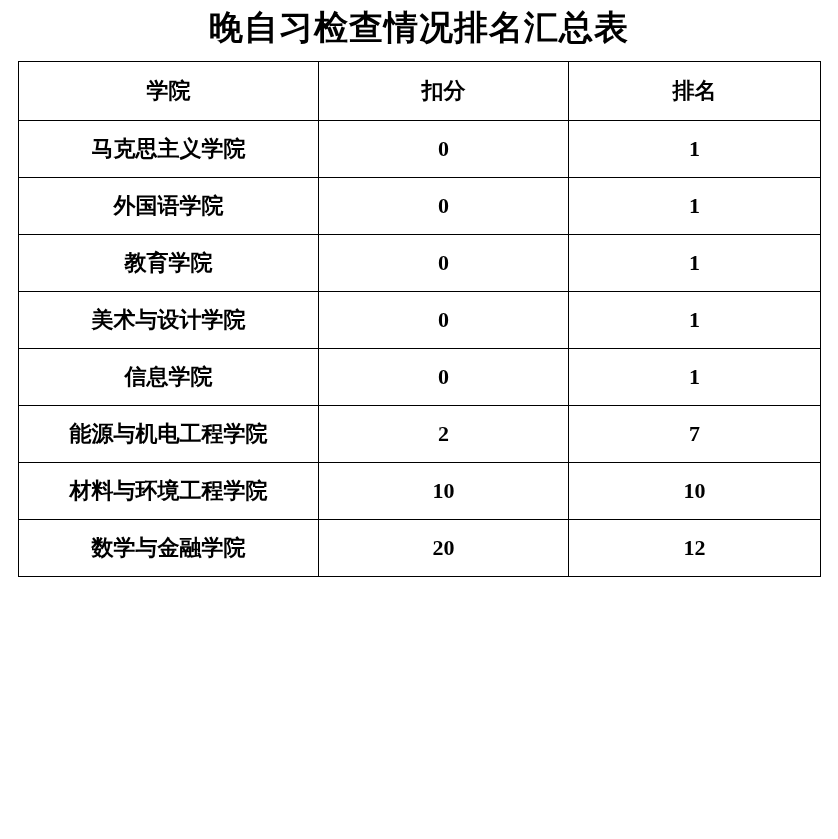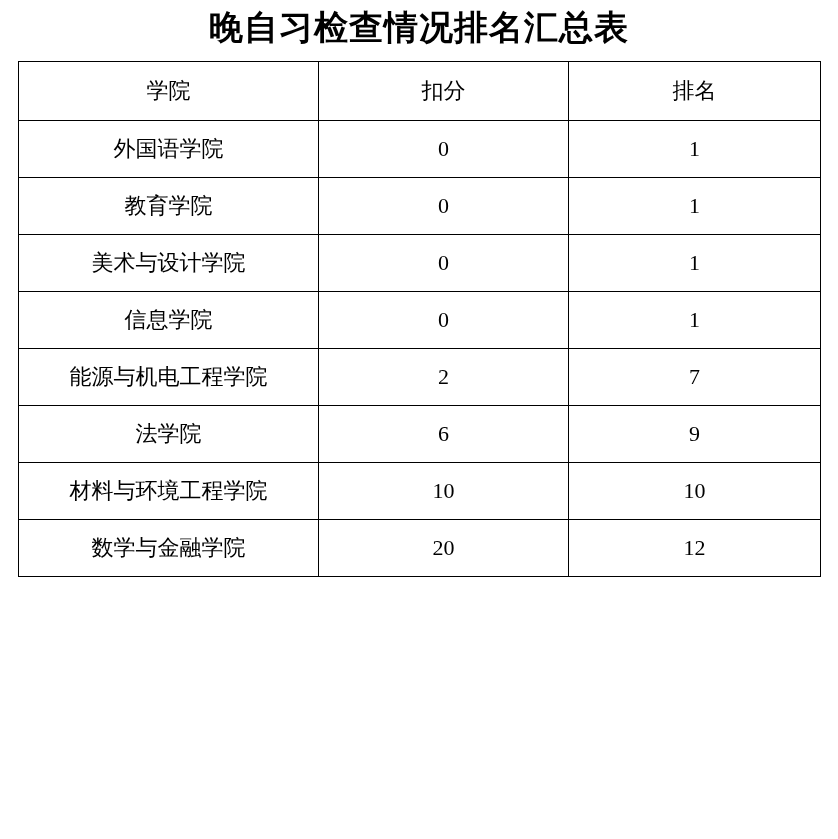--- a/index.html
+++ b/index.html
@@ -43,21 +43,21 @@
   table.rank-table col.col-college { width: 300px; }
   table.rank-table col.col-score { width: 250px; }
   table.rank-table col.col-rank { width: 252px; }
   table.rank-table th,
   table.rank-table td {
     border: 1px solid #000000;
     text-align: center;
     vertical-align: middle;
     height: 56px;
     padding: 0 8px;
-    font-weight: 400;
+    font-weight: 700;
     font-family: "Liberation Serif", "DejaVu Serif", serif;
   }
   table.rank-table thead th {
     height: 58px;
   }
 </style>
 </head>
 <body>
 
 <div class="page">
@@ -72,20 +72,25 @@
       </colgroup>
       <thead>
         <tr>
           <th>学院</th>
           <th>扣分</th>
           <th>排名</th>
         </tr>
       </thead>
       <tbody>
         <tr>
+          <td>马克思主义学院</td>
+          <td>0</td>
+          <td>1</td>
+        </tr>
+        <tr>
           <td>外国语学院</td>
           <td>0</td>
           <td>1</td>
         </tr>
         <tr>
           <td>教育学院</td>
           <td>0</td>
           <td>1</td>
         </tr>
         <tr>
@@ -97,25 +102,20 @@
           <td>信息学院</td>
           <td>0</td>
           <td>1</td>
         </tr>
         <tr>
           <td>能源与机电工程学院</td>
           <td>2</td>
           <td>7</td>
         </tr>
         <tr>
-          <td>法学院</td>
-          <td>6</td>
-          <td>9</td>
-        </tr>
-        <tr>
           <td>材料与环境工程学院</td>
           <td>10</td>
           <td>10</td>
         </tr>
         <tr>
           <td>数学与金融学院</td>
           <td>20</td>
           <td>12</td>
         </tr>
       </tbody>

